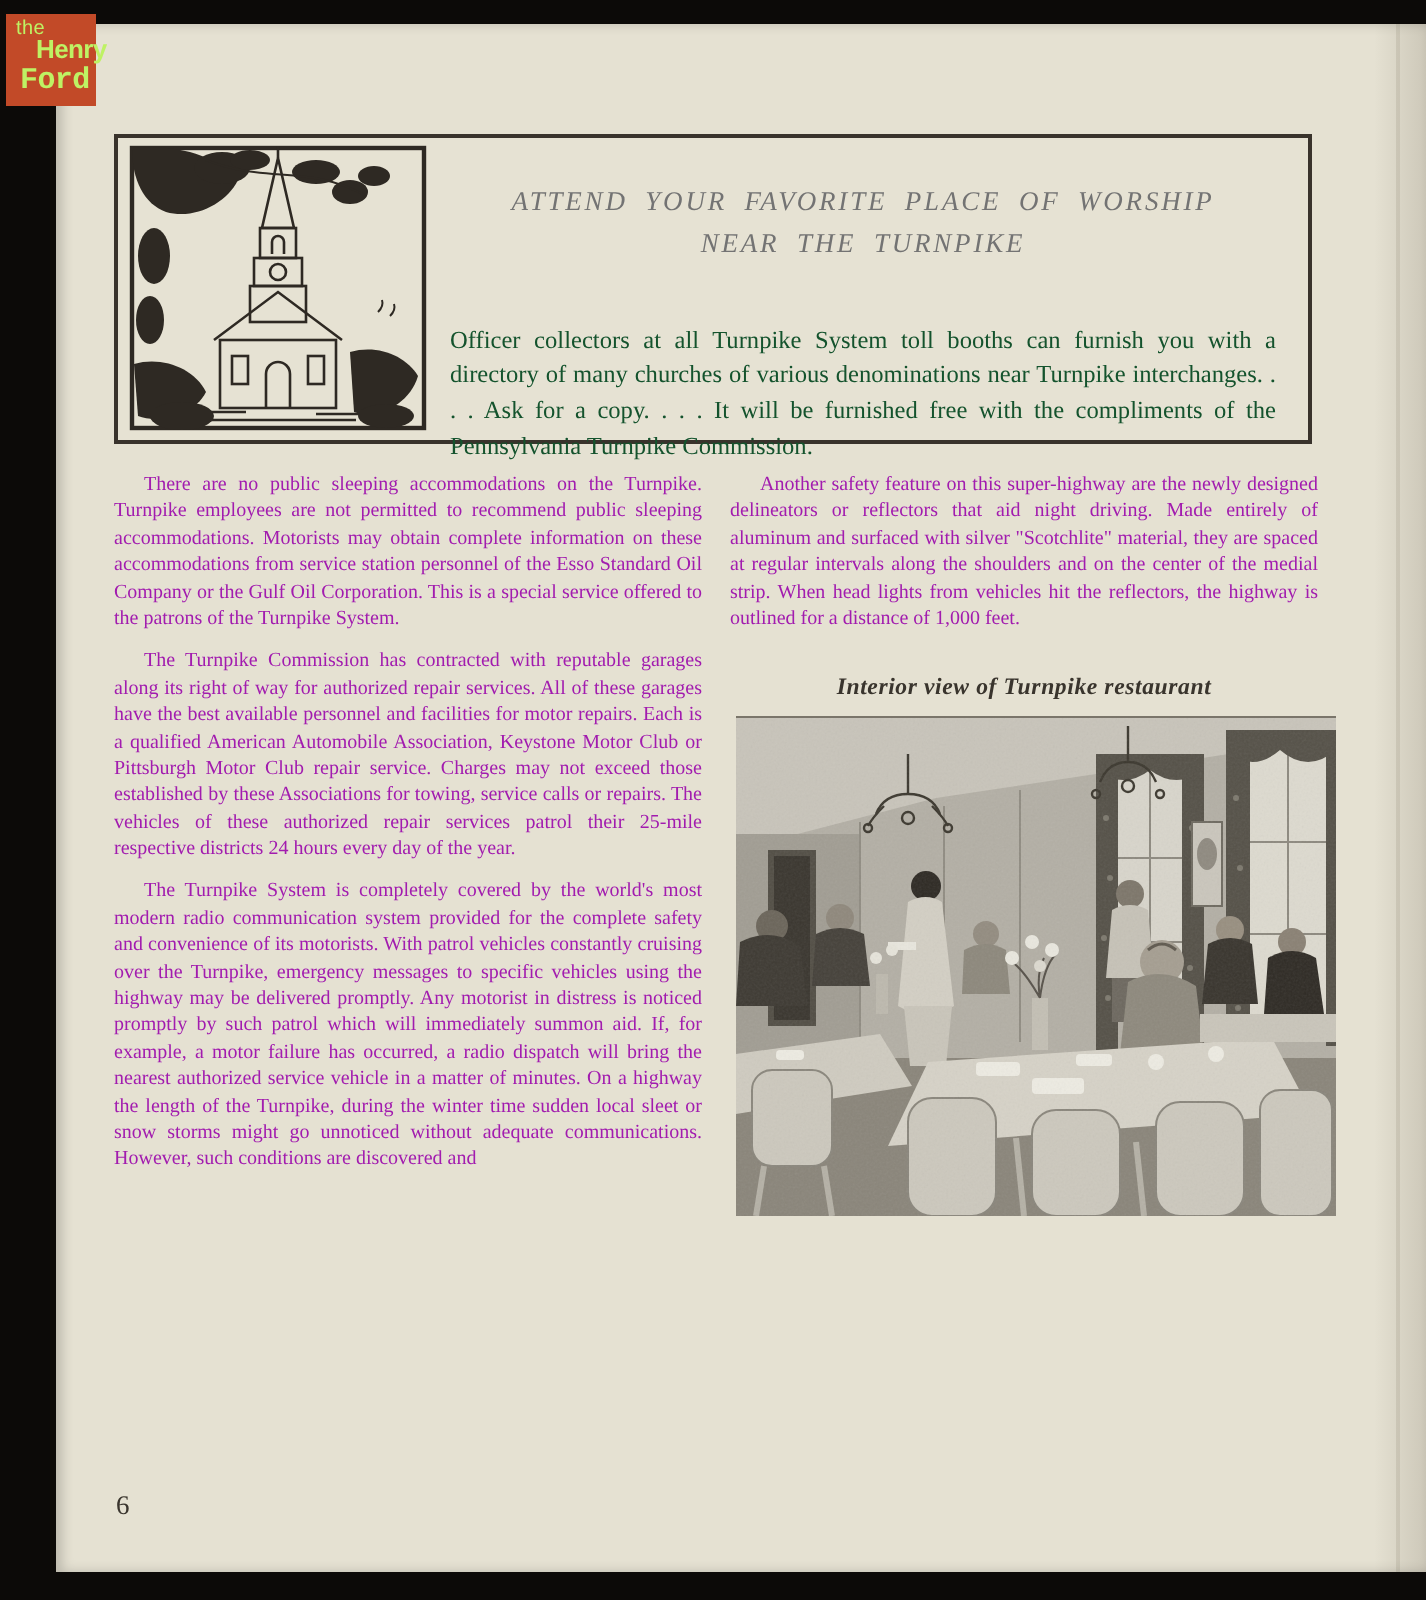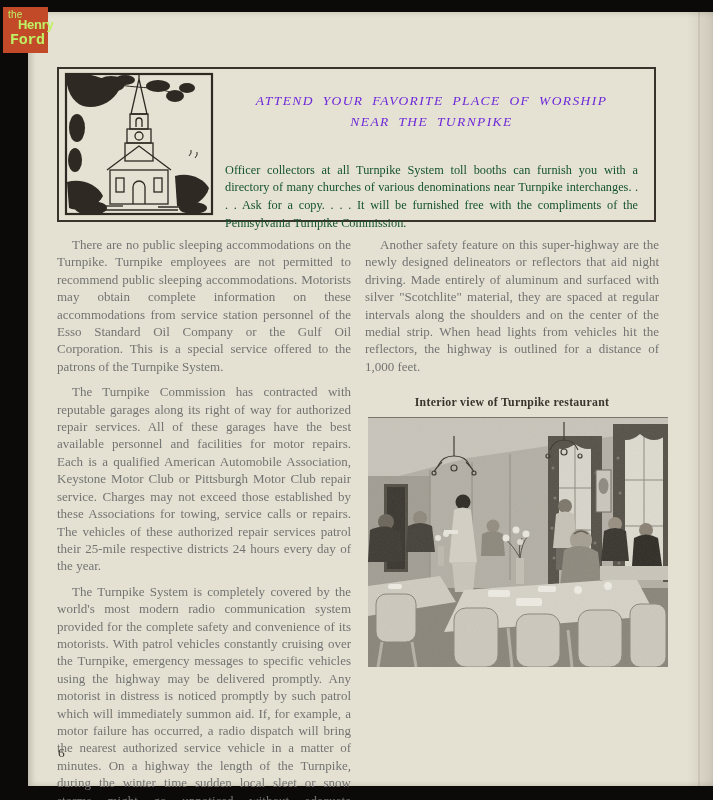--- a/index.html
+++ b/index.html
@@ -18,30 +18,30 @@
   .logo-the{position:absolute;left:5px;top:2px;font-size:10px;letter-spacing:.2px;}
   .logo-henry{position:absolute;left:15px;top:10px;font-size:13px;font-weight:bold;letter-spacing:-.3px;}
   .logo-ford{position:absolute;left:7px;top:25px;font-size:15px;font-weight:bold;letter-spacing:-.3px;font-family:Liberation Mono, monospace;}
 
   
   .worship-box{position:absolute;left:29px;top:55px;width:595px;height:151px;
         border:2px solid #39332c;display:flex;background:#e6e2d3;}
   .church{flex:0 0 156px;padding:3px 0 0 4px;}
   .box-content{flex:1;padding:6px 16px 6px 6px;}
   .box-title{margin-top:16px;text-align:center;font-style:italic;font-size:13.5px;
-        letter-spacing:1.4px;word-spacing:4px;color:#6d28d9;line-height:1.55;}
+        letter-spacing:1.4px;word-spacing:4px;color:#737373;line-height:1.55;}
   .box-body{margin:29px 0 0 0;font-size:12.3px;line-height:1.43;text-align:justify;color:#14532d;}
 
   
   .columns{position:absolute;left:29px;top:224px;width:602px;display:flex;gap:14px;}
   .col{width:294px;}
-  .para{margin:0 0 8px 0;font-size:13px;line-height:1.34;text-align:justify;
-        text-indent:15px;color:#737373;}
+  .para{margin:0 0 8px 0;font-size:10px;line-height:1.34;text-align:justify;
+        text-indent:15px;color:#a21caf;}
   .para.no-indent{text-indent:0;}
-  .caption{margin:20px 0 7px 0;text-align:center;font-weight:bold;
+  .caption{margin:20px 0 7px 0;text-align:center;font-style:italic;font-weight:bold;
         font-size:11.8px;color:#39342d;letter-spacing:.3px;}
   .photo{width:300px;height:249px;margin-left:3px;border-top:1px solid #7a756a;
         background:#b3afa5;overflow:hidden;}
   .page-number{position:absolute;left:30px;top:733px;font-size:13.5px;color:#3a352e;}
 </style>
 </head>
 <body>
 
 <div class="scan">
 

